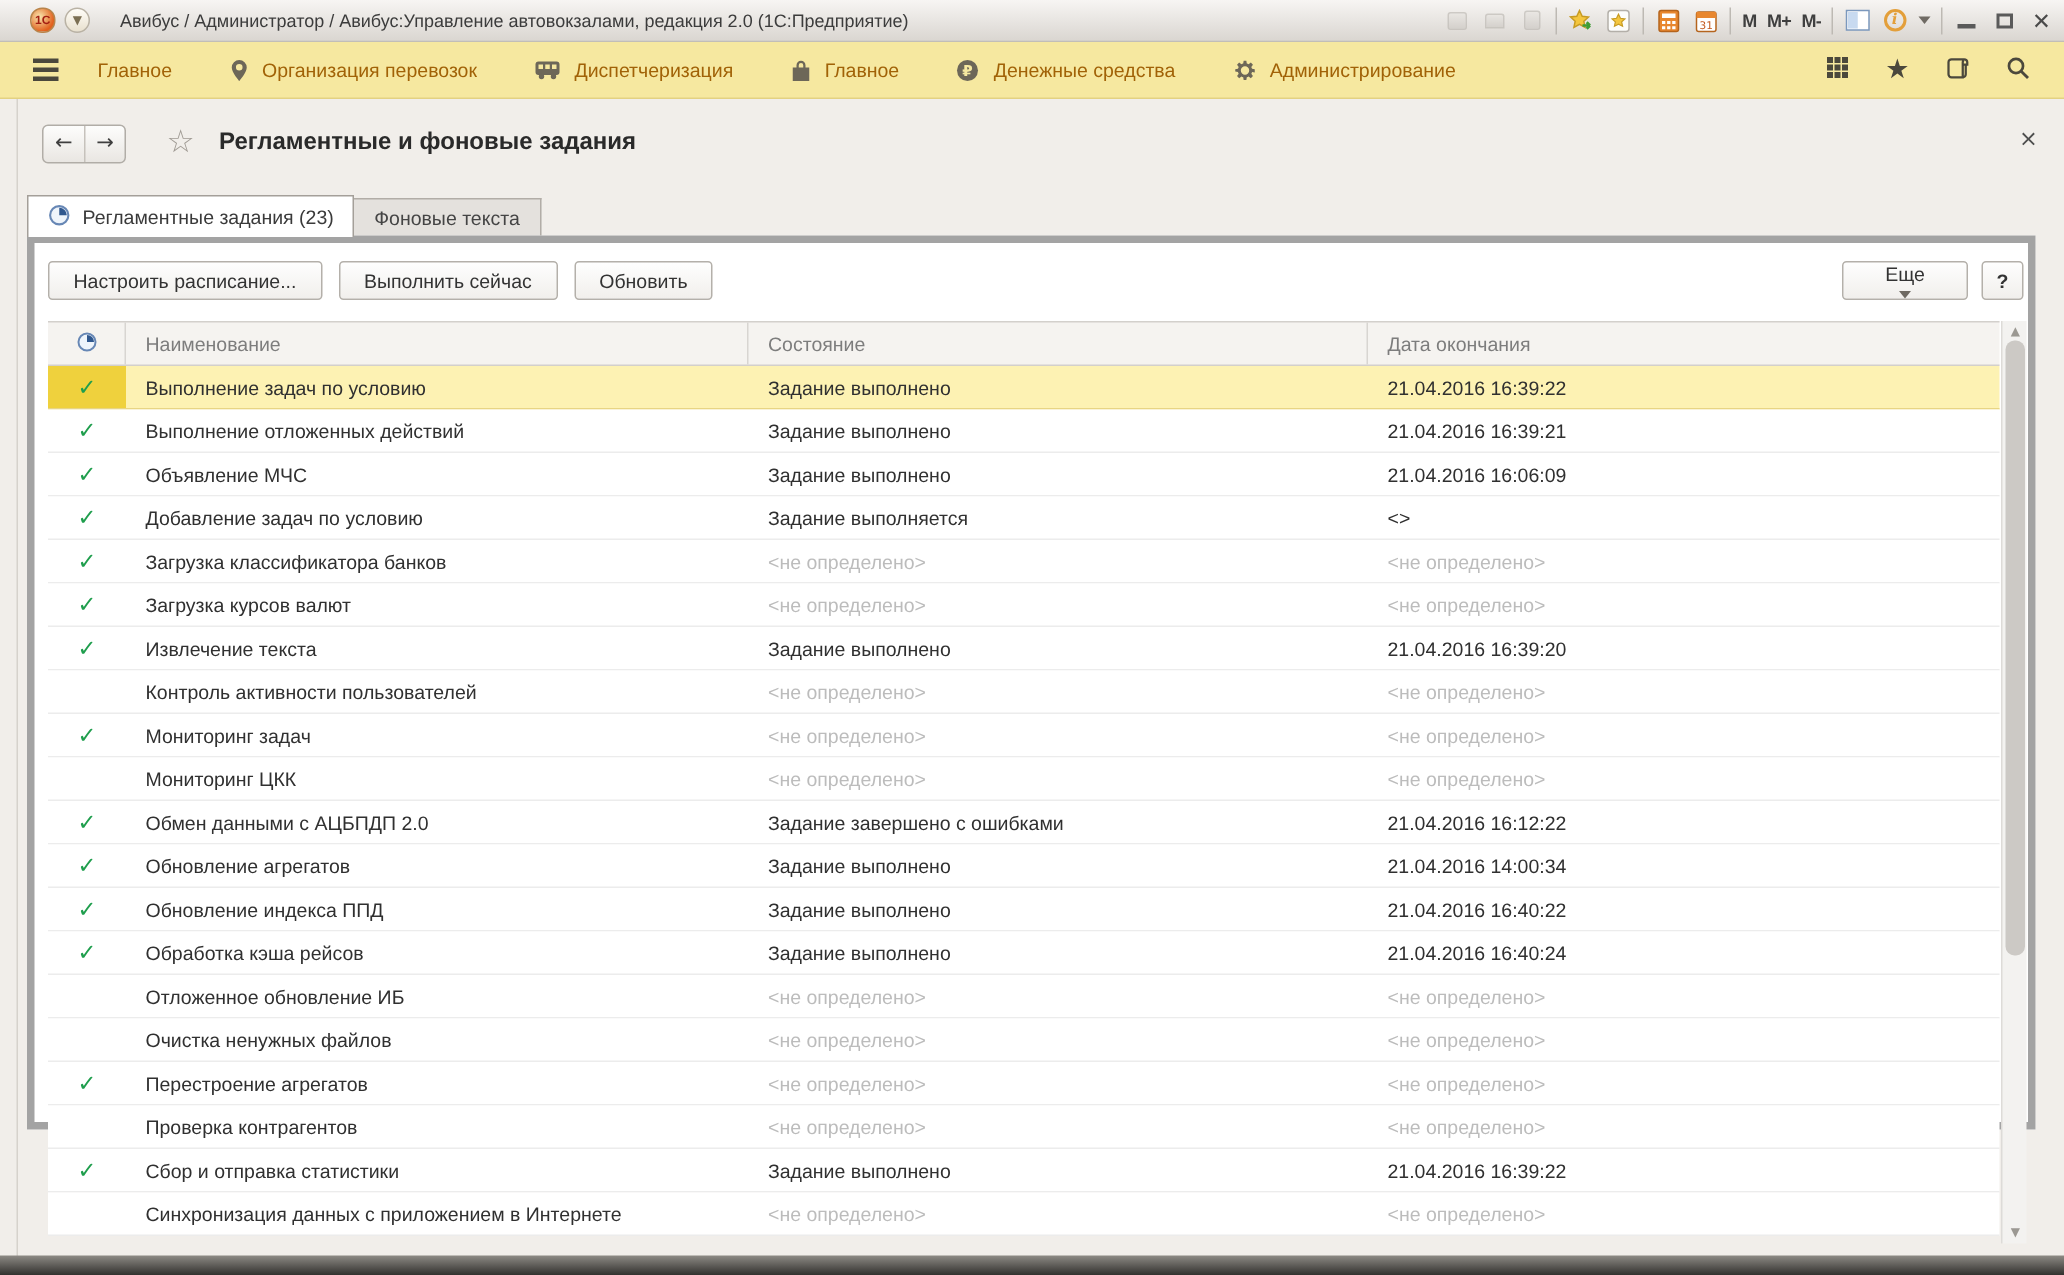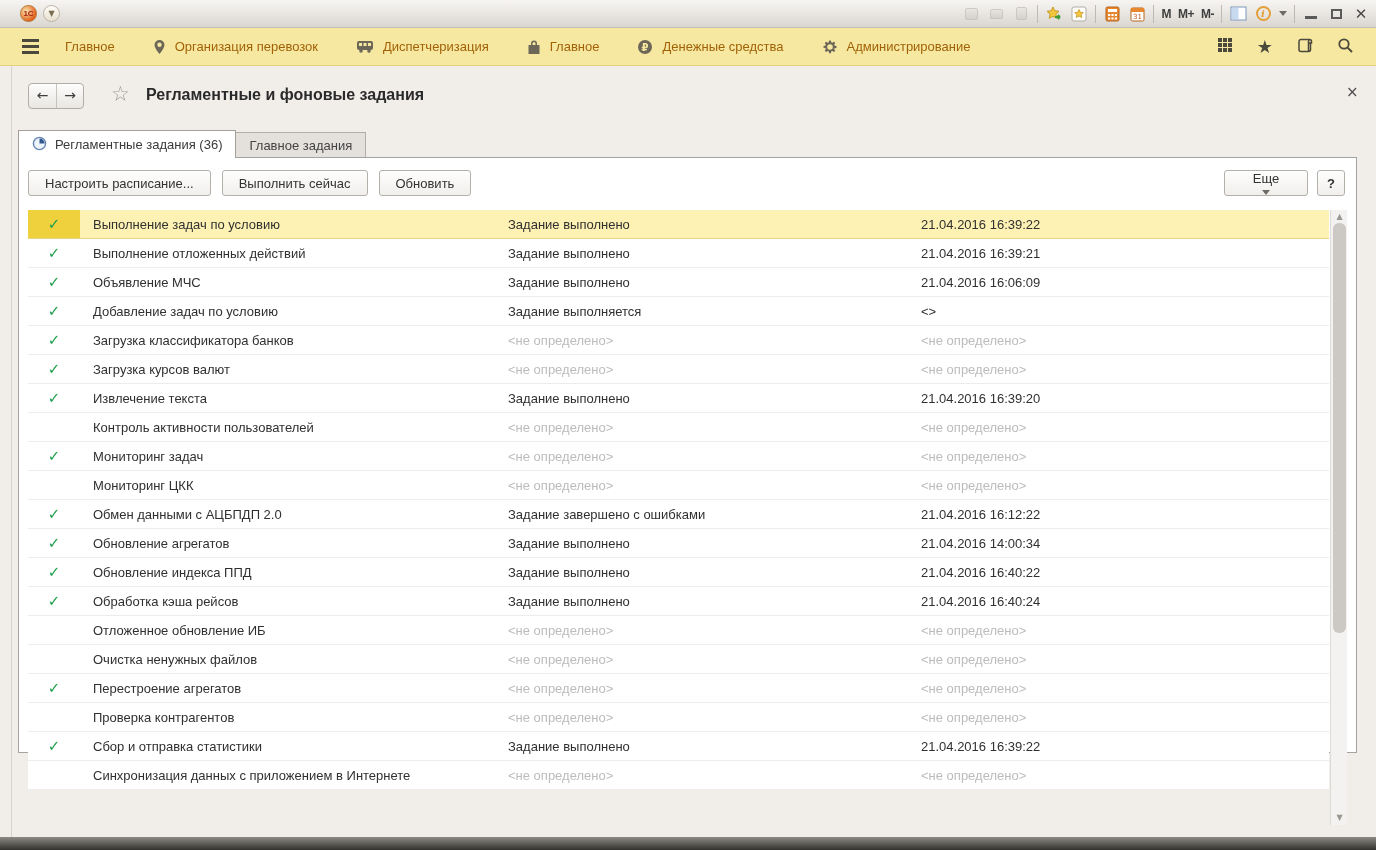--- a/index.html
+++ b/index.html
@@ -73,21 +73,21 @@
   .tab {
     display:flex; align-items:center; gap:8px; padding:0 13px; height:28px;
     border:1px solid #a49f99; border-bottom:none; background:#fff;
     font-size:13px; color:#3a3a3a; position:relative; z-index:3;
   }
   .tab.inactive { height:26px; background:#e4e1dd; border-color:#b2ada7; border-left:none; z-index:1; color:#444; }
 
   
   .panel {
     position:absolute; left:18px; top:157px; width:1339px; height:596px;
-    background:#fff; border:1px solid #a3a3a3; z-index:2;
+    background:#fff; border:5px solid #a3a3a3; z-index:2;
   }
   .btn {
     display:inline-flex; align-items:center; justify-content:center;
     height:26px; padding:0 16px; border:1px solid #b4b0aa; border-radius:3px;
     background:linear-gradient(#fefefe,#f1efec); color:#333; font-size:13px; white-space:nowrap;
   }
   .cmd-left { position:absolute; left:9px; top:12px; display:flex; gap:11px; }
   .more-btn { position:absolute; left:1205px; top:12px; width:84px; justify-content:space-between; padding:0 12px;flex-direction:column; }
   .help-btn { position:absolute; left:1298px; top:12px; width:28px; padding:0; font-weight:bold; }
 
@@ -122,20 +122,21 @@
 
   .bottom-strip { position:absolute; left:0; bottom:0; width:1376px; height:13px; background:linear-gradient(#8d8a85,#32312e); }
   .left-frame { position:absolute; left:11px; top:66px; width:1px; height:772px; background:#d6d2cc; }
 </style>
 </head>
 <body>
 
 <div class="titlebar">
   <div class="app-logo">1С</div>
   <div class="drop-btn uni">▼</div>
+  <div class="tb-title">Авибус / Администратор / Авибус:Управление автовокзалами, редакция 2.0  (1С:Предприятие)</div>
   <div class="tb-icons">
     <span class="ic ic-dis">
         <span class="gray-sq"></span>
       </span>
     <span class="ic ic-dis">
         <span class="gray-sq" style="height:10px;border-radius:2px 2px 0 0"></span>
       </span>
     <span class="ic ic-dis">
         <span class="gray-sq" style="width:11px;height:13px"></span>
       </span>
@@ -291,40 +292,51 @@
 </div>
 
 <div class="left-frame"></div>
 
 <div class="tabs">
   <div class="tab">
     <span><svg width="15" height="15" viewBox="0 0 16 16">
           <circle cx="8" cy="8" r="6.5" fill="#eef4fb" stroke="#6787b5" stroke-width="1.5"></circle>
           <path d="M8 8V2.6A5.4 5.4 0 0 1 13.4 8z" fill="#30588f"></path>
         </svg></span>
-    <span>Регламентные задания (36)</span>
+    <span>Регламентные задания (23)</span>
   </div>
   <div class="tab inactive">
-    <span>Главное задания</span>
+    <span>Фоновые текста</span>
   </div>
 </div>
 
 <div class="panel">
   <div class="cmd-left">
     <span class="btn">Настроить расписание...</span>
     <span class="btn">Выполнить сейчас</span>
     <span class="btn">Обновить</span>
   </div>
   <span class="btn more-btn">
     <span>Еще</span>
     <span class="caret-down"></span>
   </span>
   <span class="btn help-btn">?</span>
 
   <div class="table">
+    <div class="grid-head">
+      <div class="hc-icon">
+        <span><svg width="14" height="14" viewBox="0 0 16 16">
+              <circle cx="8" cy="8" r="6.5" fill="#eef4fb" stroke="#6787b5" stroke-width="1.5"></circle>
+              <path d="M8 8V2.6A5.4 5.4 0 0 1 13.4 8z" fill="#30588f"></path>
+            </svg></span>
+      </div>
+      <div>Наименование</div>
+      <div>Состояние</div>
+      <div>Дата окончания</div>
+    </div>
     <div>
         <div class="grid-row selected">
     <div class="cell-check uni">✓</div>
     <div>Выполнение задач по условию</div>
     <div>Задание выполнено</div>
     <div>21.04.2016 16:39:22</div>
   </div>
         <div class="grid-row">
     <div class="cell-check uni">✓</div>
     <div>Выполнение отложенных действий</div>

